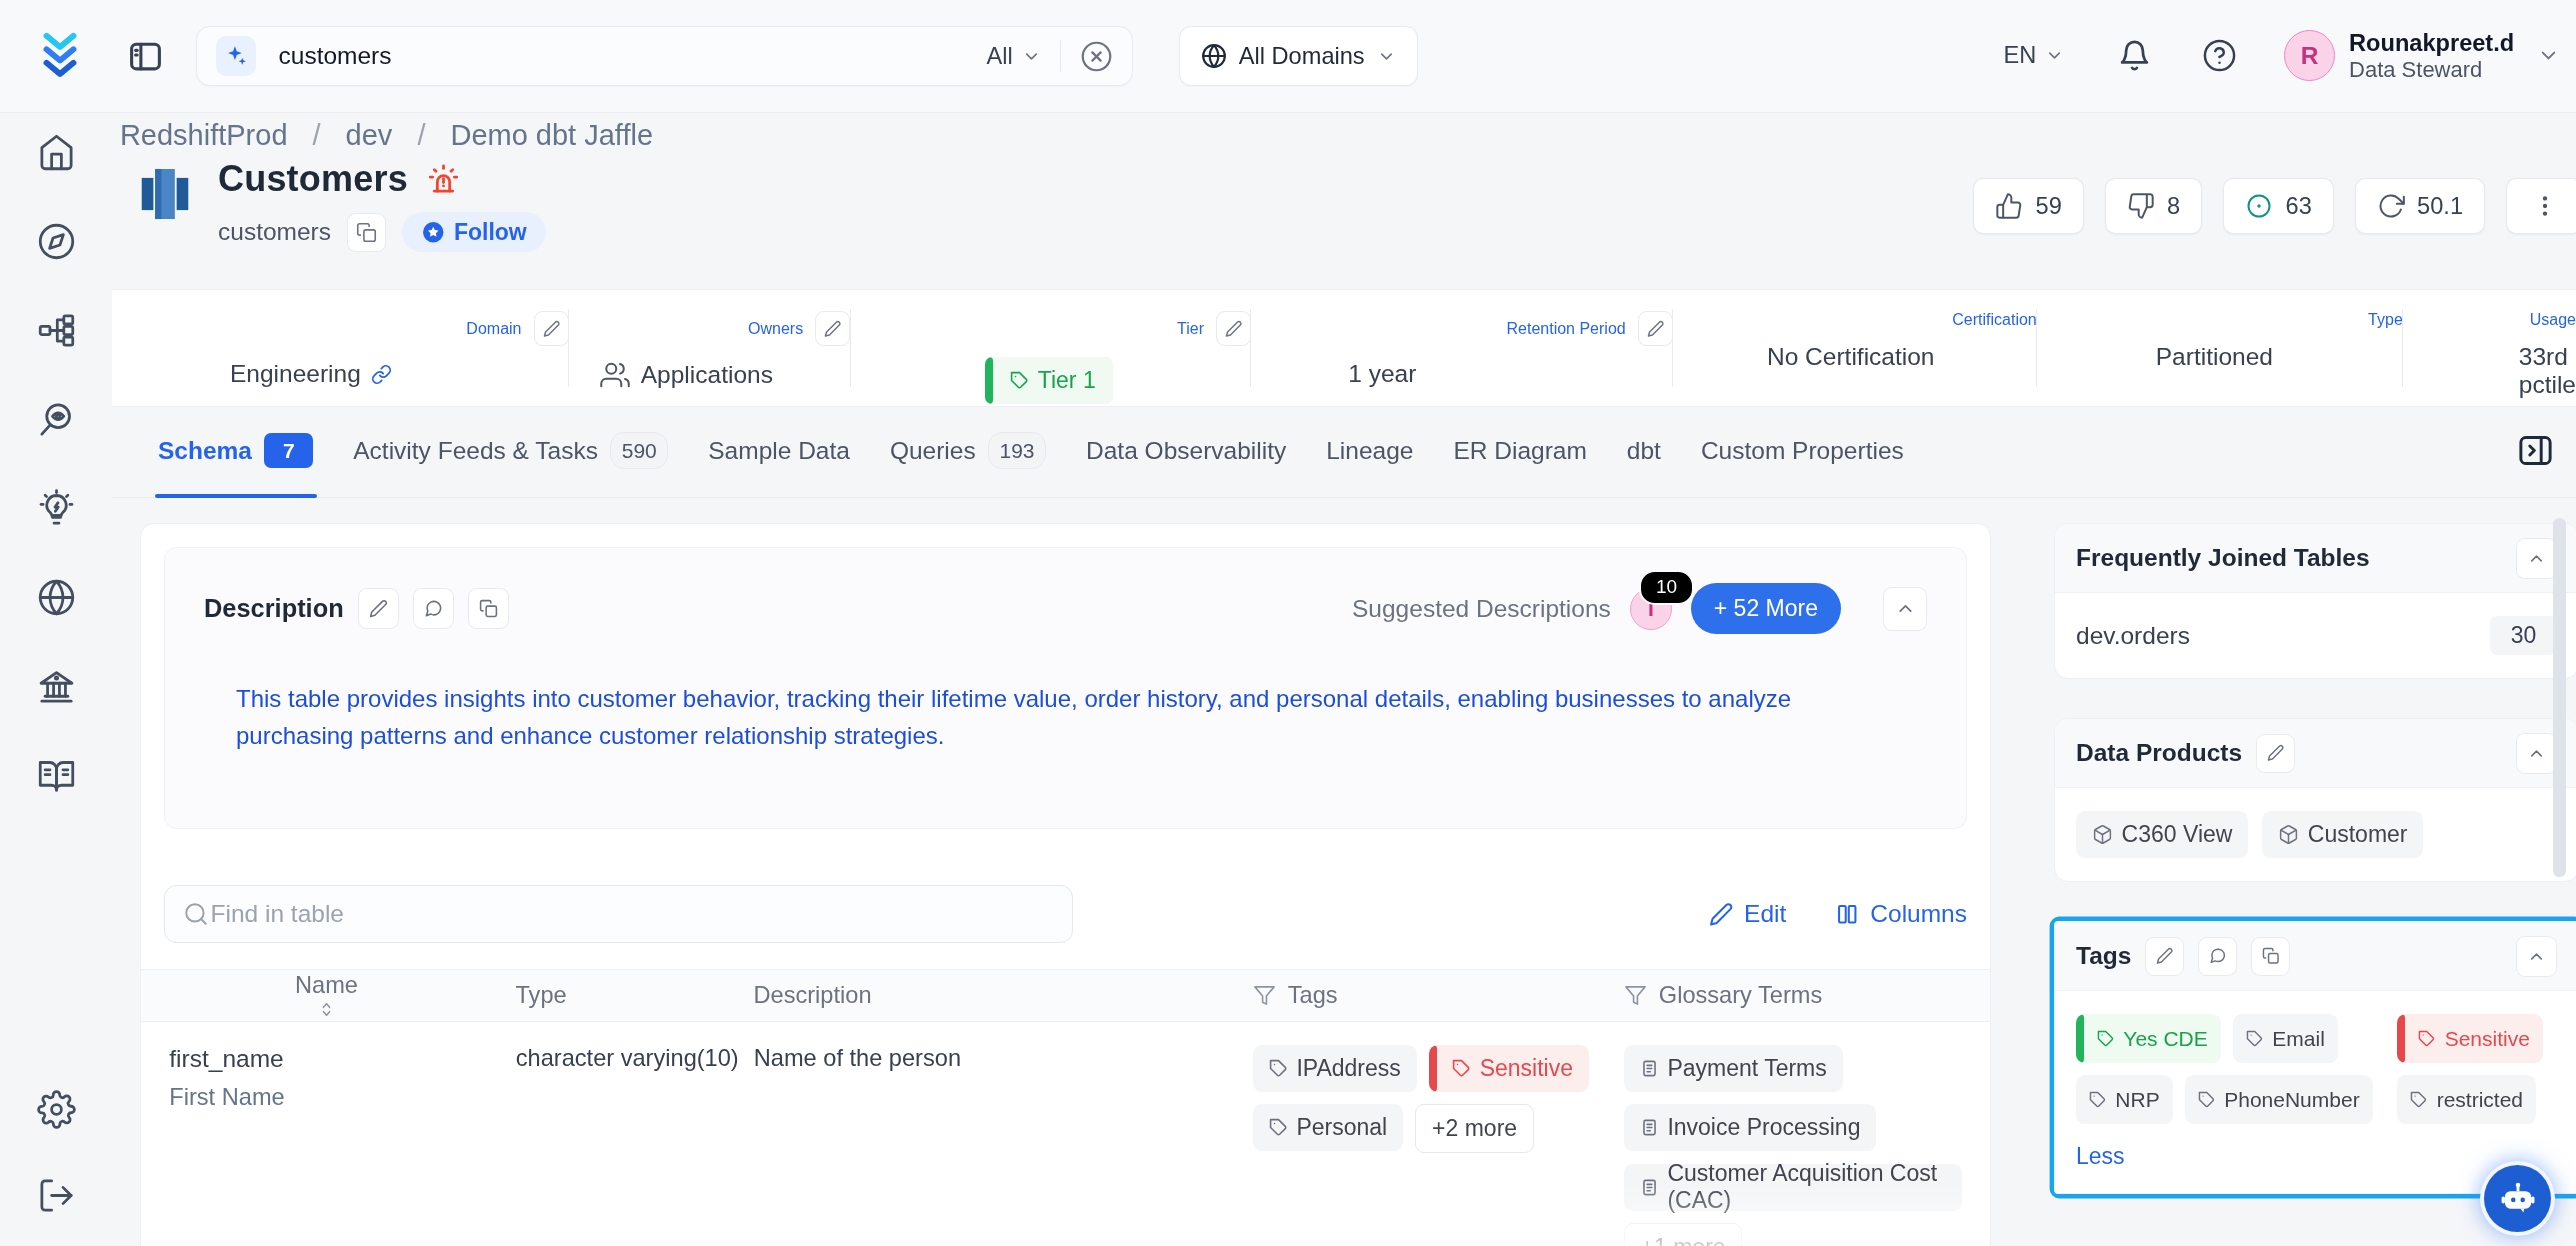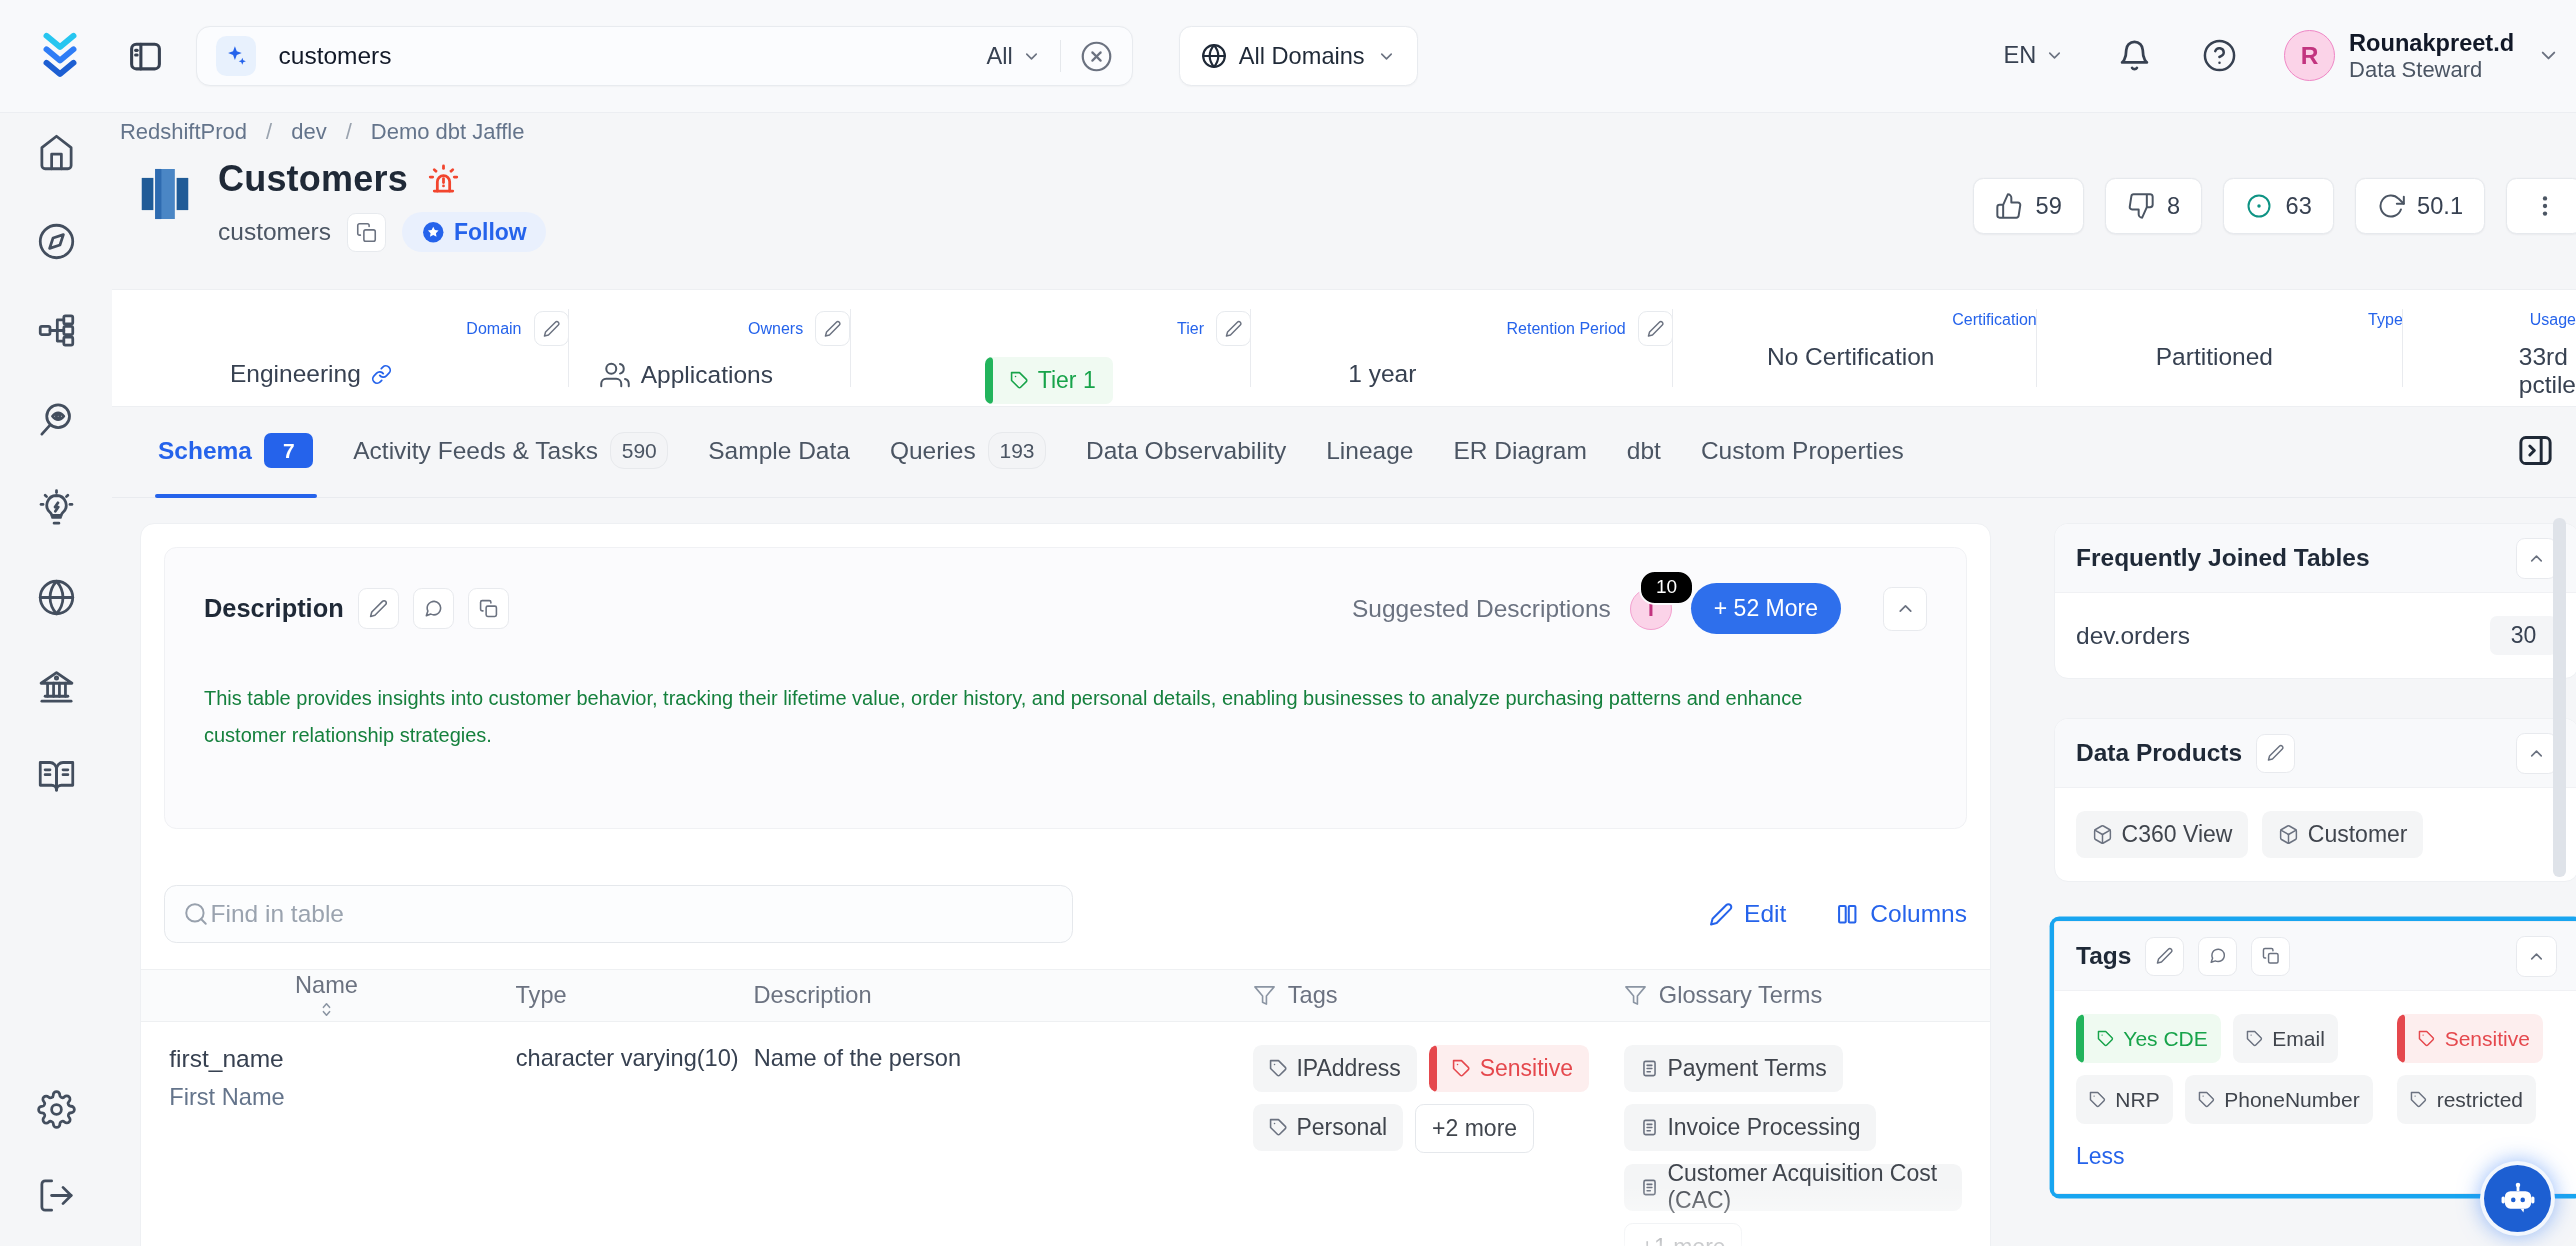--- a/index.html
+++ b/index.html
@@ -33,21 +33,21 @@
 
   
   .leftrail{position:absolute;top:112px;left:0;width:112px;bottom:0;display:flex;flex-direction:column;align-items:center;padding:21px 0 31.5px 0;}
   .rail-ic{color:#434e5e;margin-bottom:50px;cursor:pointer;}
   .rail-spacer{flex:1;}
   .rail-ic.b{margin-bottom:47px;}
   .rail-ic:last-child{margin-bottom:0;}
 
   
   .main{position:absolute;left:112px;top:112px;right:0;bottom:0;}
-  .crumbs{position:absolute;left:7.9px;top:7px;font-size:22px;color:#64748b;display:flex;gap:19px;}
+  .crumbs{position:absolute;left:7.9px;top:7px;font-size:29px;color:#64748b;display:flex;gap:25px;}
   .crumbs .sep{color:#9aa3af;}
   .crumbs span{cursor:pointer;}
   .head-row{position:absolute;left:19px;top:46px;display:flex;}
   .asset-ic{width:68px;height:72px;flex:none;}
   .head-text{margin-left:19px;}
   .title-line{display:flex;align-items:center;gap:17.5px;}
   .page-title{font-size:36px;font-weight:bold;color:#1f2937;letter-spacing:0.2px;}
   .alert-ic{color:#f2452e;}
   .sub-line{display:flex;align-items:center;gap:15.8px;margin-top:12.3px;}
   .qname{font-size:24.5px;color:#4b5563;}
@@ -94,21 +94,21 @@
   .desc-head{display:flex;align-items:center;}
   .desc-title{font-size:25.4px;font-weight:600;color:#1f2937;}
   .icbtn{width:39px;height:39px;background:#fff;border:0.9px solid #e8eaee;border-radius:8.8px;display:flex;align-items:center;justify-content:center;color:#6b7280;cursor:pointer;}
   .desc-head .icbtn{margin-left:14px;}
   .sugg{margin-left:auto;display:flex;align-items:center;gap:19px;}
   .sugg-label{font-size:24.5px;color:#6b7280;}
   .sugg-av{position:relative;width:40px;height:40px;border-radius:50%;background:#fbd3e8;border:1.8px solid #f3a0cf;color:#c2347f;font-size:21px;font-weight:bold;display:flex;align-items:center;justify-content:center;}
   .sugg-count{position:absolute;top:-19px;right:-23px;min-width:40px;height:31.5px;border-radius:15.8px;background:#000000;color:#fff;font-size:19px;font-weight:normal;display:flex;align-items:center;justify-content:center;border:2.6px solid #fbfbfd;padding:0 5.3px;}
   .more-pill{height:51px;border-radius:25.4px;background:#2e6fec;color:#fff;font-size:23px;display:flex;align-items:center;padding:0 23px;cursor:pointer;}
   .collapse-btn{width:42px;height:42px;background:#fff;border:0.9px solid #e8eaee;border-radius:8.8px;display:flex;align-items:center;justify-content:center;color:#6b7280;cursor:pointer;margin-left:23px;}
-  .desc-body{margin-top:46px;font-size:20px;line-height:37px;color:#15803d;max-width:1663px;}
+  .desc-body{margin-top:46px;font-size:24px;line-height:37px;color:#1d4ed8;max-width:1663px;margin-left:32px;}
 
   .tools-row{margin-top:56px;display:flex;align-items:center;}
   .find-box{width:872px;height:56px;border:0.9px solid #e5e8ec;border-radius:12.3px;background:#fcfdfe;display:flex;align-items:center;padding:0 17.5px;gap:0;color:#98a1ad;}
   .find-input{flex:1;border:none;outline:none;background:transparent;font:inherit;font-size:24.5px;color:#374151;}
   .find-input::placeholder{color:#9aa3af;}
   .tool-links{margin-left:auto;display:flex;align-items:center;gap:49px;}
   .tool-link{display:flex;align-items:center;gap:10.5px;color:#2563eb;font-size:24.5px;cursor:pointer;}
 
   .tbl-head{margin-top:26px;height:51px;background:#fafbfc;border-top:0.9px solid #eef0f2;border-bottom:0.9px solid #eef0f2;display:flex;align-items:center;color:#6b7280;font-size:23.6px;margin-left:-23px;margin-right:-23px;padding:0 28px;}
   .col-name{width:315px;display:flex;align-items:center;justify-content:space-between;padding-right:31.5px;flex-direction:column;}

